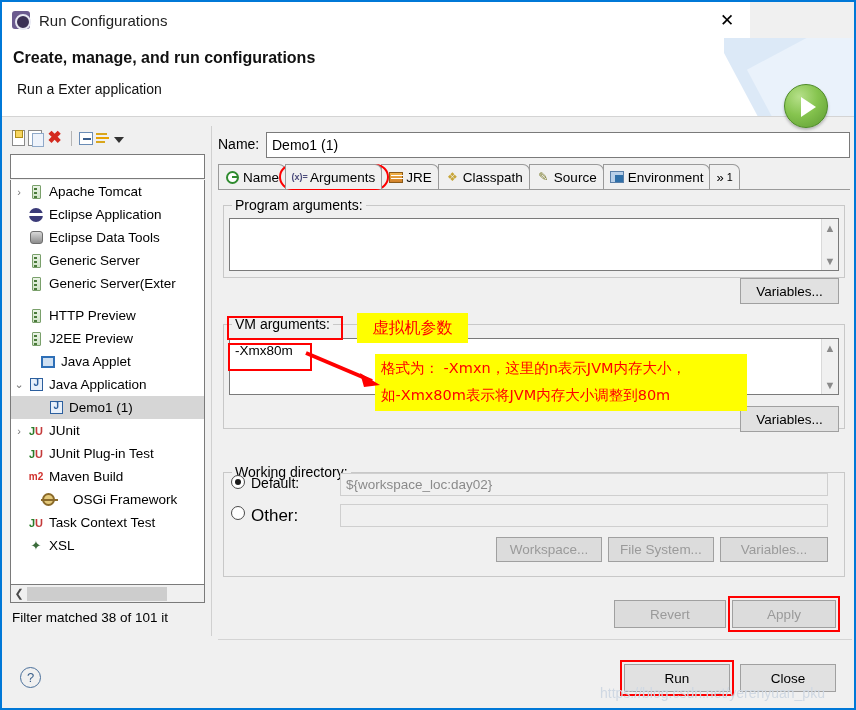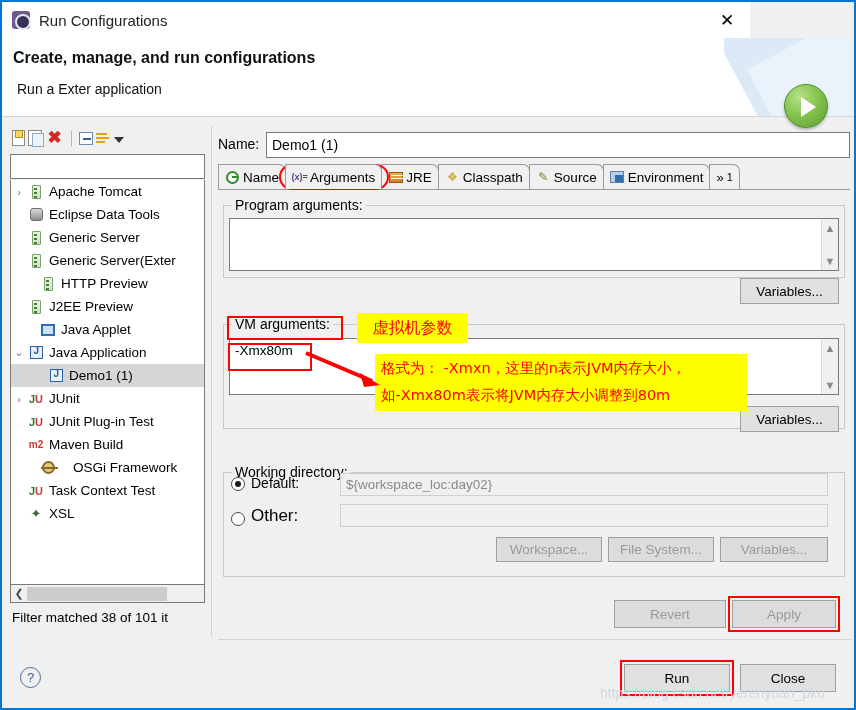--- a/index.html
+++ b/index.html
@@ -181,21 +181,21 @@
   .ta-vm  { left:227px; top:336px; width:610px; height:57px; }
   .btn{
     border:1px solid #a0a0a0; background:#e1e1e1; font-size:13.5px;
     display:flex; align-items:center; justify-content:center; cursor:pointer;
     color:#000;
   }
   .btn.disabled{ color:#9a9a9a; background:#dcdcdc; }
   .b-var1{ position:absolute; left:738px; top:276px; width:99px; height:26px; }
   .b-var2{ position:absolute; left:738px; top:404px; width:99px; height:26px; }
   
-  .radio-row{ position:absolute; display:flex; align-items:flex-end; }
+  .radio-row{ position:absolute; display:flex; align-items:flex-start; }
   .radio{
     width:14px;height:14px;border-radius:50%;border:1px solid #4a4a4a;background:#fff;
     position:relative; margin-right:6px; flex:0 0 14px;
   }
   .radio.on::after{ content:""; position:absolute; left:3px; top:3px; width:6px;height:6px;border-radius:50%;background:#1a1a1a; }
   .wd-def{ left:229px; top:473px; font-size:14px; }
   .wd-oth{ left:229px; top:504px; font-size:17px; }
   .wd-in1{
     position:absolute; left:338px; top:471px; width:488px; height:23px;
     border:1px solid #cfcfcf; background:#f0f0f0; color:#8a8a8a; font-size:13.5px;
@@ -290,39 +290,46 @@
       <div class="trow" style="padding-left: 0px;">
         <span class="tw">›</span>
         <span class="ticon">
           <span class="srv"></span>
         </span>
         <span class="tlabel">Apache Tomcat</span>
       </div>
       <div class="trow" style="padding-left: 0px;">
         <span class="tw"></span>
         <span class="ticon">
+          <span class="ecl"></span>
+        </span>
+        <span class="tlabel">Eclipse Application</span>
+      </div>
+      <div class="trow" style="padding-left: 0px;">
+        <span class="tw"></span>
+        <span class="ticon">
           <span class="db"></span>
         </span>
         <span class="tlabel">Eclipse Data Tools</span>
       </div>
       <div class="trow" style="padding-left: 0px;">
         <span class="tw"></span>
         <span class="ticon">
           <span class="srv"></span>
         </span>
         <span class="tlabel">Generic Server</span>
       </div>
       <div class="trow" style="padding-left: 0px;">
         <span class="tw"></span>
         <span class="ticon">
           <span class="srv"></span>
         </span>
         <span class="tlabel">Generic Server(Exter</span>
       </div>
-      <div class="trow" style="padding-left: 12px;">
+      <div class="trow" style="padding-left: 0px; margin-top: 9px;">
         <span class="tw"></span>
         <span class="ticon">
           <span class="srv"></span>
         </span>
         <span class="tlabel">HTTP Preview</span>
       </div>
       <div class="trow" style="padding-left: 0px;">
         <span class="tw"></span>
         <span class="ticon">
           <span class="srv"></span>

